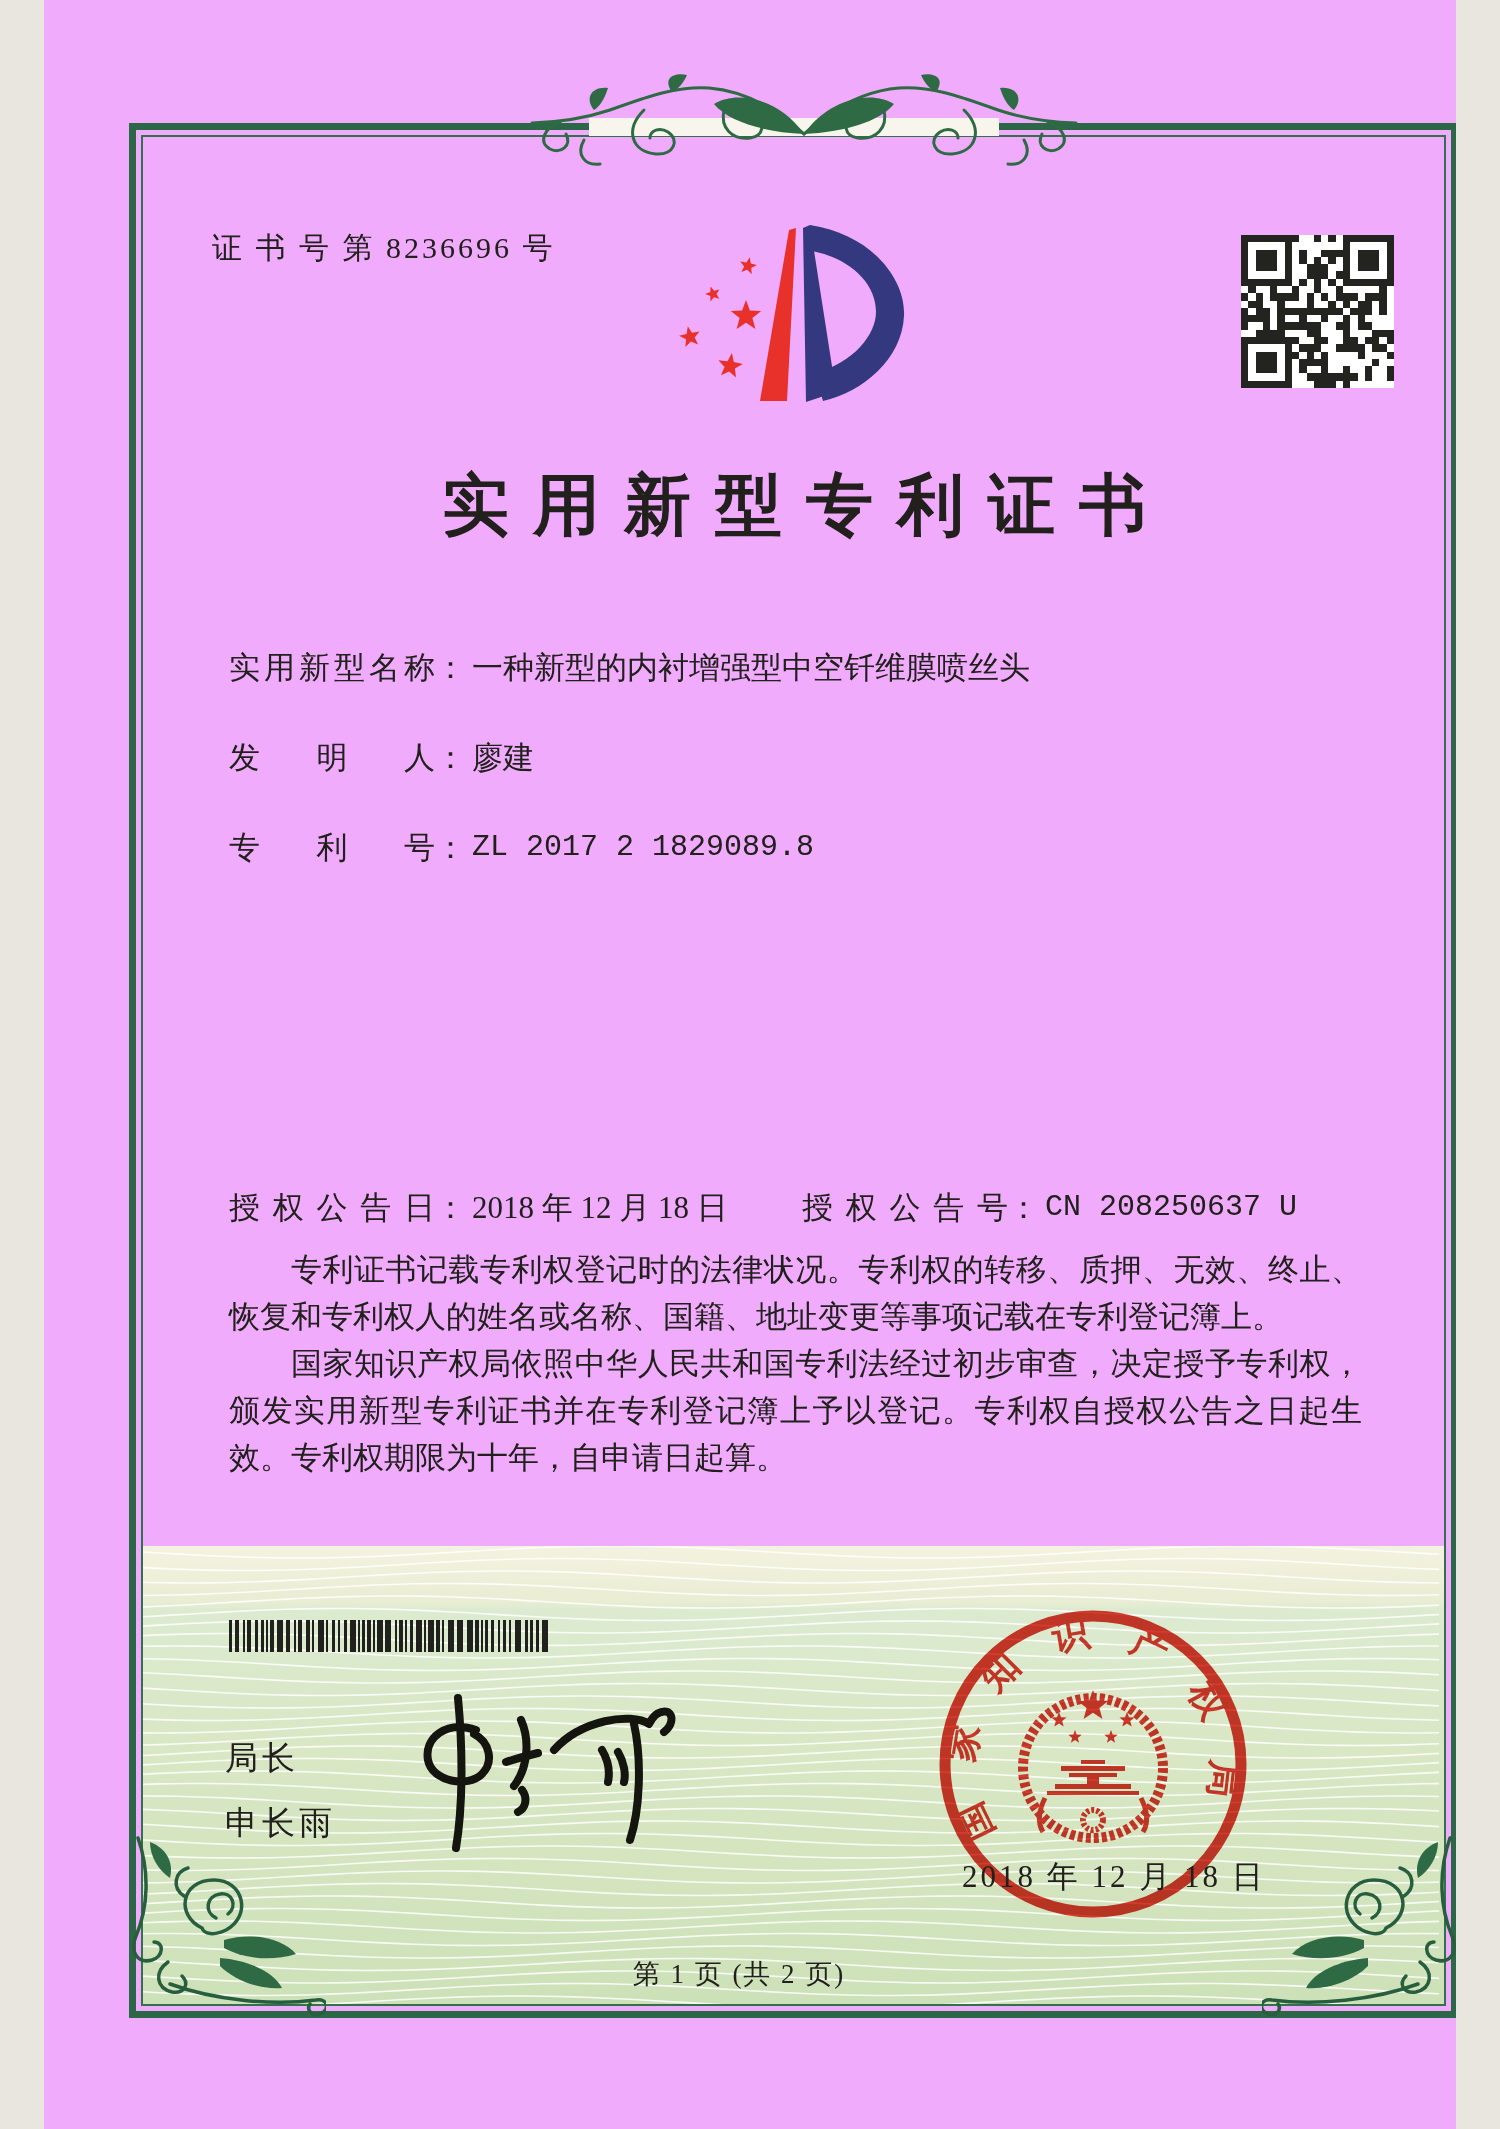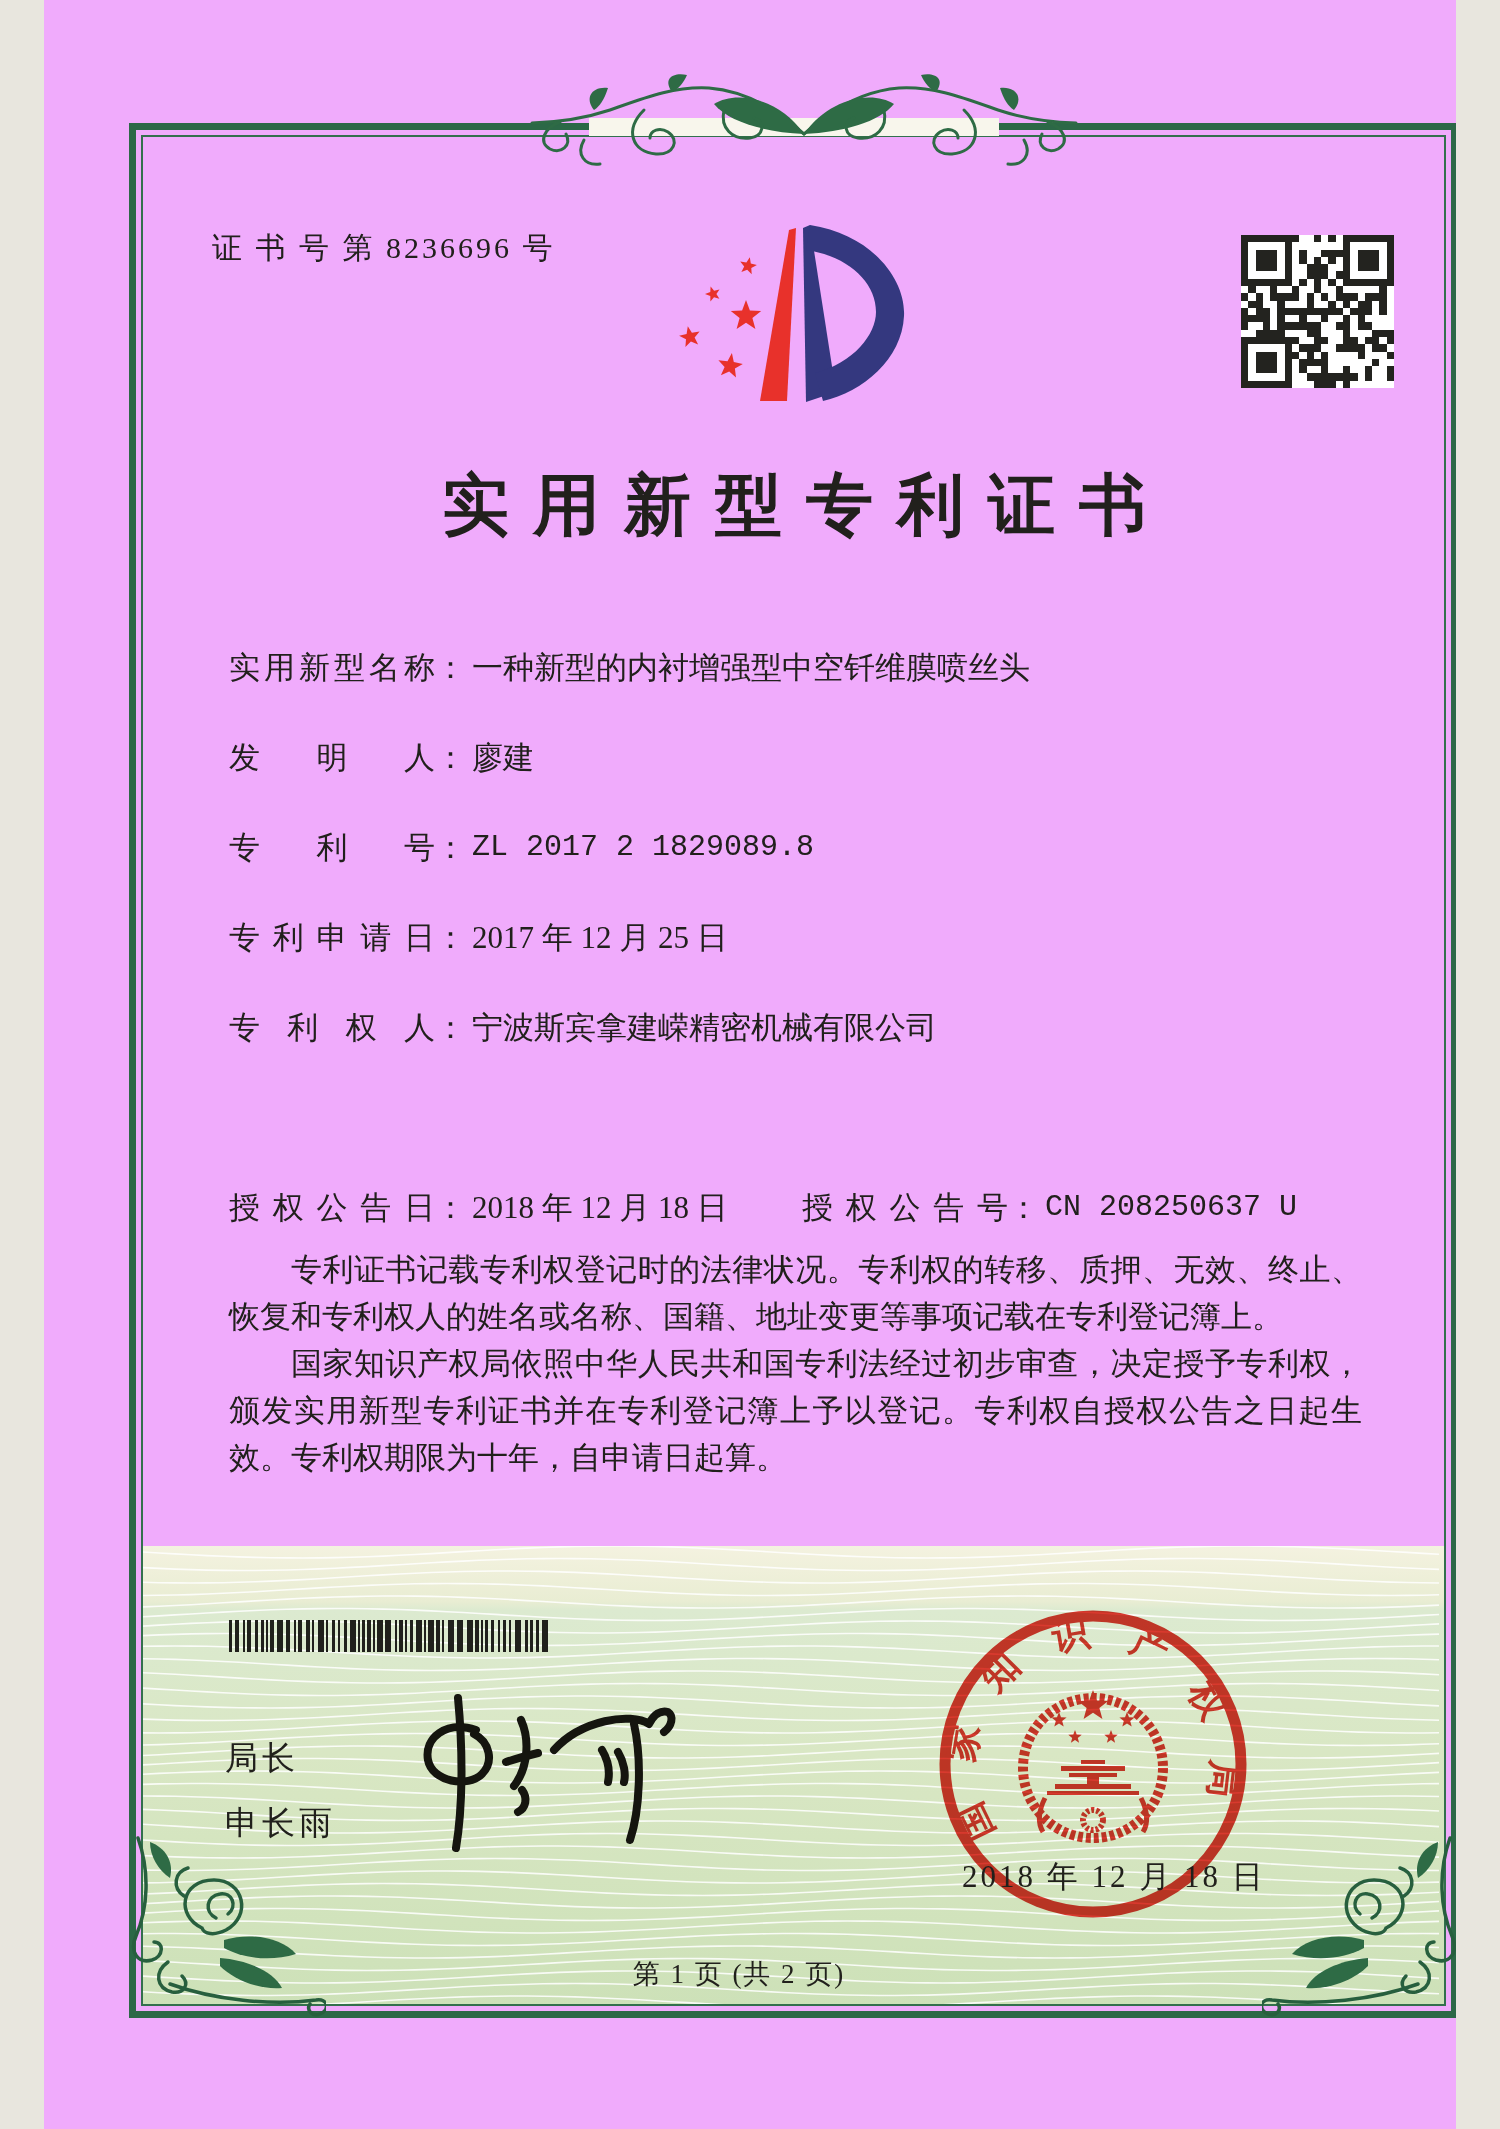--- a/index.html
+++ b/index.html
@@ -387,26 +387,20 @@
     <span class="flabel">实用新型名称</span><span class="colon">：</span><span class="fvalue">一种新型的内衬增强型中空钎维膜喷丝头</span>
   </div>
 
   <div class="abs title">实用新型专利证书</div>
   <div class="abs frow" style="top:735px;">
     <span class="flabel">发明人</span><span class="colon">：</span><span class="fvalue">廖建</span>
   </div>
   <div class="abs frow" style="top:825px;">
     <span class="flabel">专利号</span><span class="colon">：</span><span class="fvalue mono">ZL 2017 2 1829089.8</span>
   </div>
-  <div class="abs frow" style="top:915px;">
-    <span class="flabel">专利申请日</span><span class="colon">：</span><span class="fvalue">2017 年 12 月 25 日</span>
-  </div>
-  <div class="abs frow" style="top:1005px;">
-    <span class="flabel">专利权人</span><span class="colon">：</span><span class="fvalue">宁波斯宾拿建嵘精密机械有限公司</span>
-  </div>
 
   <div class="abs frow" style="top:1185px;">
     <span class="flabel">授权公告日</span><span class="colon">：</span><span class="fvalue">2018 年 12 月 18 日</span>
     <span class="grant2">
       <span class="flabel">授权公告号</span><span class="colon">：</span><span class="fvalue mono">CN 208250637 U</span>
     </span>
   </div>
 
   <div class="abs body-text">
     <p>专利证书记载专利权登记时的法律状况。专利权的转移、质押、无效、终止、恢复和专利权人的姓名或名称、国籍、地址变更等事项记载在专利登记簿上。</p>

